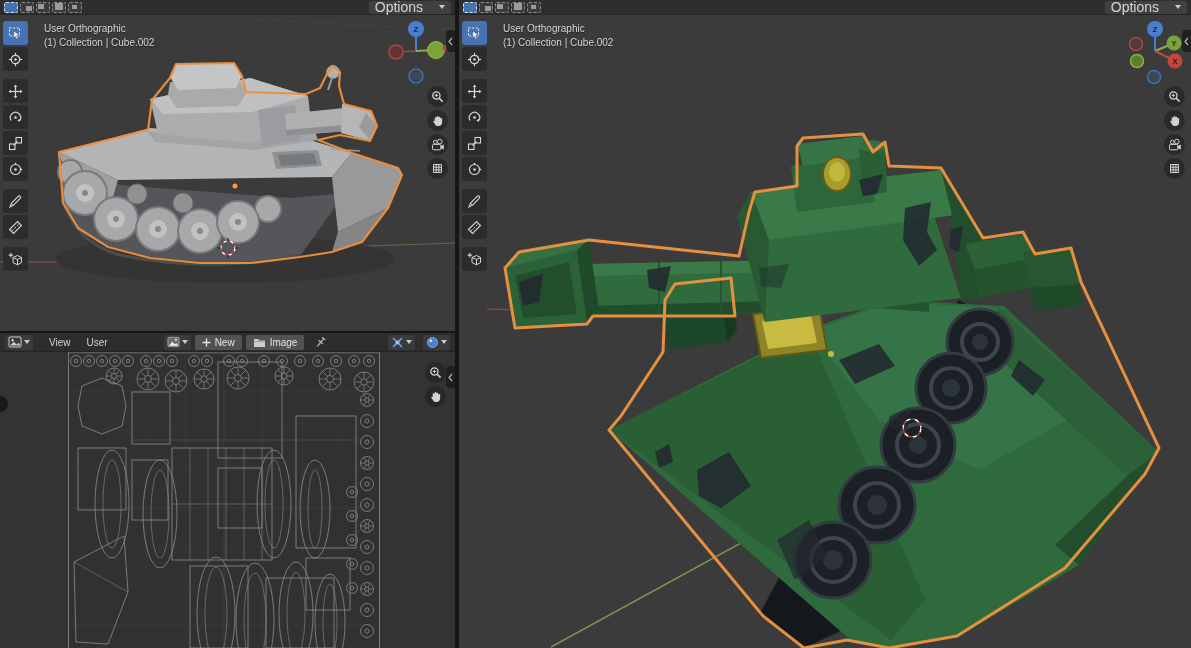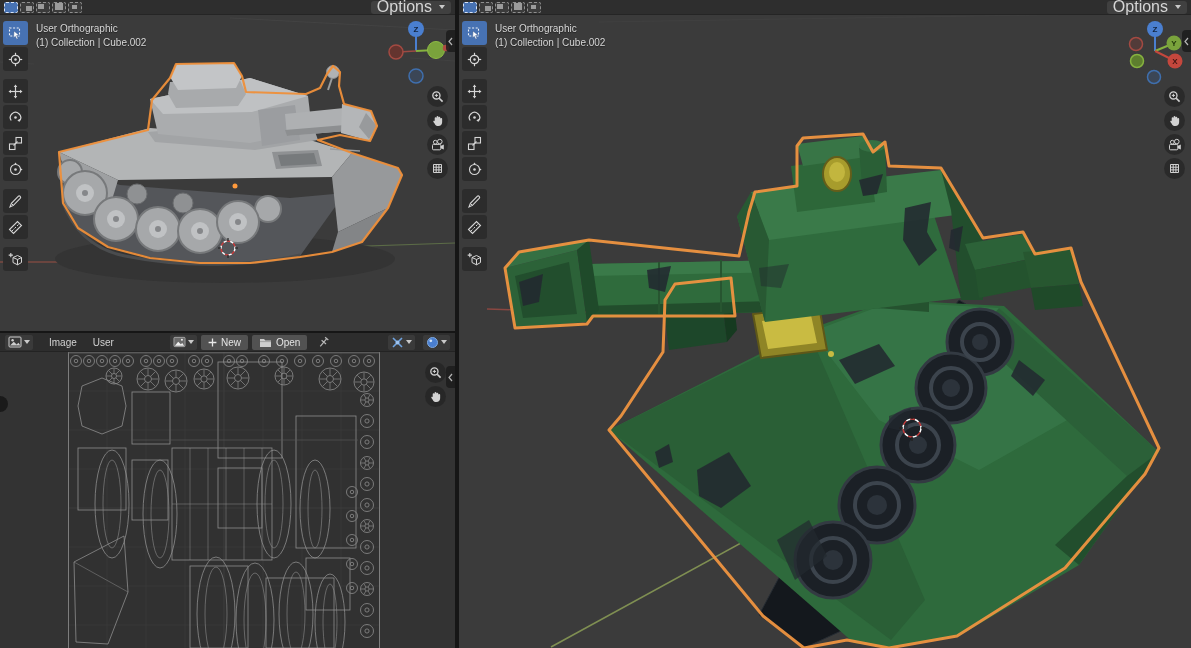--- a/index.html
+++ b/index.html
@@ -13,24 +13,24 @@
   .vp-right { left:459px; top:0; width:732px; height:648px; }
   .uv-ed    { position:absolute; left:0; top:333px; width:455px; height:315px; background:#333333; overflow:hidden; }
 
   .vp-header { position:absolute; top:0; left:0; right:0; height:15px; background:#2e2e2e;
     border-bottom:1px solid #252525; display:flex; align-items:center; padding:0 4px; z-index:30; }
   .sel-modes { display:flex; gap:2px; align-items:center; }
   .sel-mode { width:14px; height:11px; border:1px dashed #8f8f8f; border-radius:2px; background:#3b3b3b; position:relative; }
   .sel-mode.active { background:#4772b3; border-color:#d6e2f5; }
   .sel-mode .chip { position:absolute; right:1px; bottom:1px; width:6px; height:5px; background:#9b9b9b; }
   .options-btn { margin-left:auto; height:13px; background:#404040; border-radius:3px;
-    display:flex; align-items:center; gap:7px; padding:0 6px; font-size:16px; color:#d5d5d5; cursor:default; }
+    display:flex; align-items:center; gap:16px; padding:0 6px; font-size:14px; color:#d5d5d5; cursor:default; }
   .caret-down { width:0; height:0; border-left:3px solid transparent; border-right:3px solid transparent; border-top:4px solid #c9c9c9; }
 
-  .overlay-txt { position:absolute; left:36px; top:22px; z-index:20; color:#d6d6d6; font-size:10px;
+  .overlay-txt { position:absolute; left:44px; top:22px; z-index:20; color:#d6d6d6; font-size:10px;
     line-height:14px; text-shadow:0 1px 1px rgba(0,0,0,.45); pointer-events:none; }
 
   .toolbar { position:absolute; left:3px; top:21px; z-index:25; display:flex; flex-direction:column; gap:2px; }
   .tool { width:25px; height:24px; background:rgba(43,43,43,.95); border-radius:3px;
     display:flex; align-items:center; justify-content:center; }
   .tool.active { background:#4772b3; }
   .tool.gap { margin-top:6px; }
   .tool svg { display:block; }
 
   .navcol { position:absolute; z-index:25; display:flex; flex-direction:column; gap:3px; align-items:center; }
@@ -289,42 +289,42 @@
   <div class="uv-ed">
     <div class="uv-header">
       <div class="hbtn">
         <svg width="14" height="12" viewBox="0 0 14 12">
           <rect x="1" y="1" width="12" height="10" rx="1" fill="none" stroke="#cfcfcf" stroke-width="1"></rect>
           <circle cx="4.6" cy="4.2" r="1.2" fill="#cfcfcf"></circle>
           <path d="M2,9.5 L5.8,5.8 L8.6,8.4 L10.4,6.8 L12.4,9.5 Z" fill="#cfcfcf"></path>
         </svg>
         <span class="caret-down"></span>
       </div>
-      <div class="menu-item" style="margin-left:8px;">Image</div>
+      <div class="menu-item" style="margin-left:8px;">View</div>
       <div class="menu-item">User</div>
       <div class="hbtn" style="margin-left:48px;">
         <svg width="13" height="12" viewBox="0 0 14 12">
           <rect x="1" y="1" width="12" height="10" rx="1" fill="#6b6b6b" stroke="#b8b8b8" stroke-width=".8"></rect>
           <circle cx="9.6" cy="3.6" r="1.1" fill="#efefef"></circle>
           <path d="M2,10 L5.6,5.6 L8.4,8.4 L10,7 L12,10 Z" fill="#efefef"></path>
         </svg>
         <span class="caret-down"></span>
       </div>
       <div class="pill" style="margin-left:4px;">
         <svg width="9" height="9" viewBox="0 0 9 9">
           <path d="M4.5,0.6 V8.4 M0.6,4.5 H8.4" stroke="#e8e8e8" stroke-width="1.3"></path>
         </svg>
         <span>New</span>
       </div>
       <div class="pill" style="margin-left:4px;">
         <svg width="13" height="11" viewBox="0 0 13 11">
           <path d="M1,2 h4 l1.4,1.6 h5.6 v6.4 h-11 Z" fill="#cdcdcd"></path>
           <path d="M1,4.6 h11" stroke="#8e8e8e" stroke-width=".7"></path>
         </svg>
-        <span>Open</span>
+        <span>Image</span>
       </div>
       <svg width="13" height="13" viewBox="0 0 13 13" style="margin-left:10px;">
         <g transform="rotate(40 6.5 6.5)">
           <path d="M4.4,1.5 h4.2 M6.5,1.5 V6 M3.6,6 h5.8 M6.5,6 V11.5" stroke="#b9b9b9" stroke-width="1.2" fill="none"></path>
         </g>
       </svg>
       <div class="uv-right">
         <div class="hbtn">
           <svg width="13" height="13" viewBox="0 0 13 13">
             <path d="M2,11 L11,2 M2,2 L11,11" stroke="#6fa3e0" stroke-width="1.6"></path>

